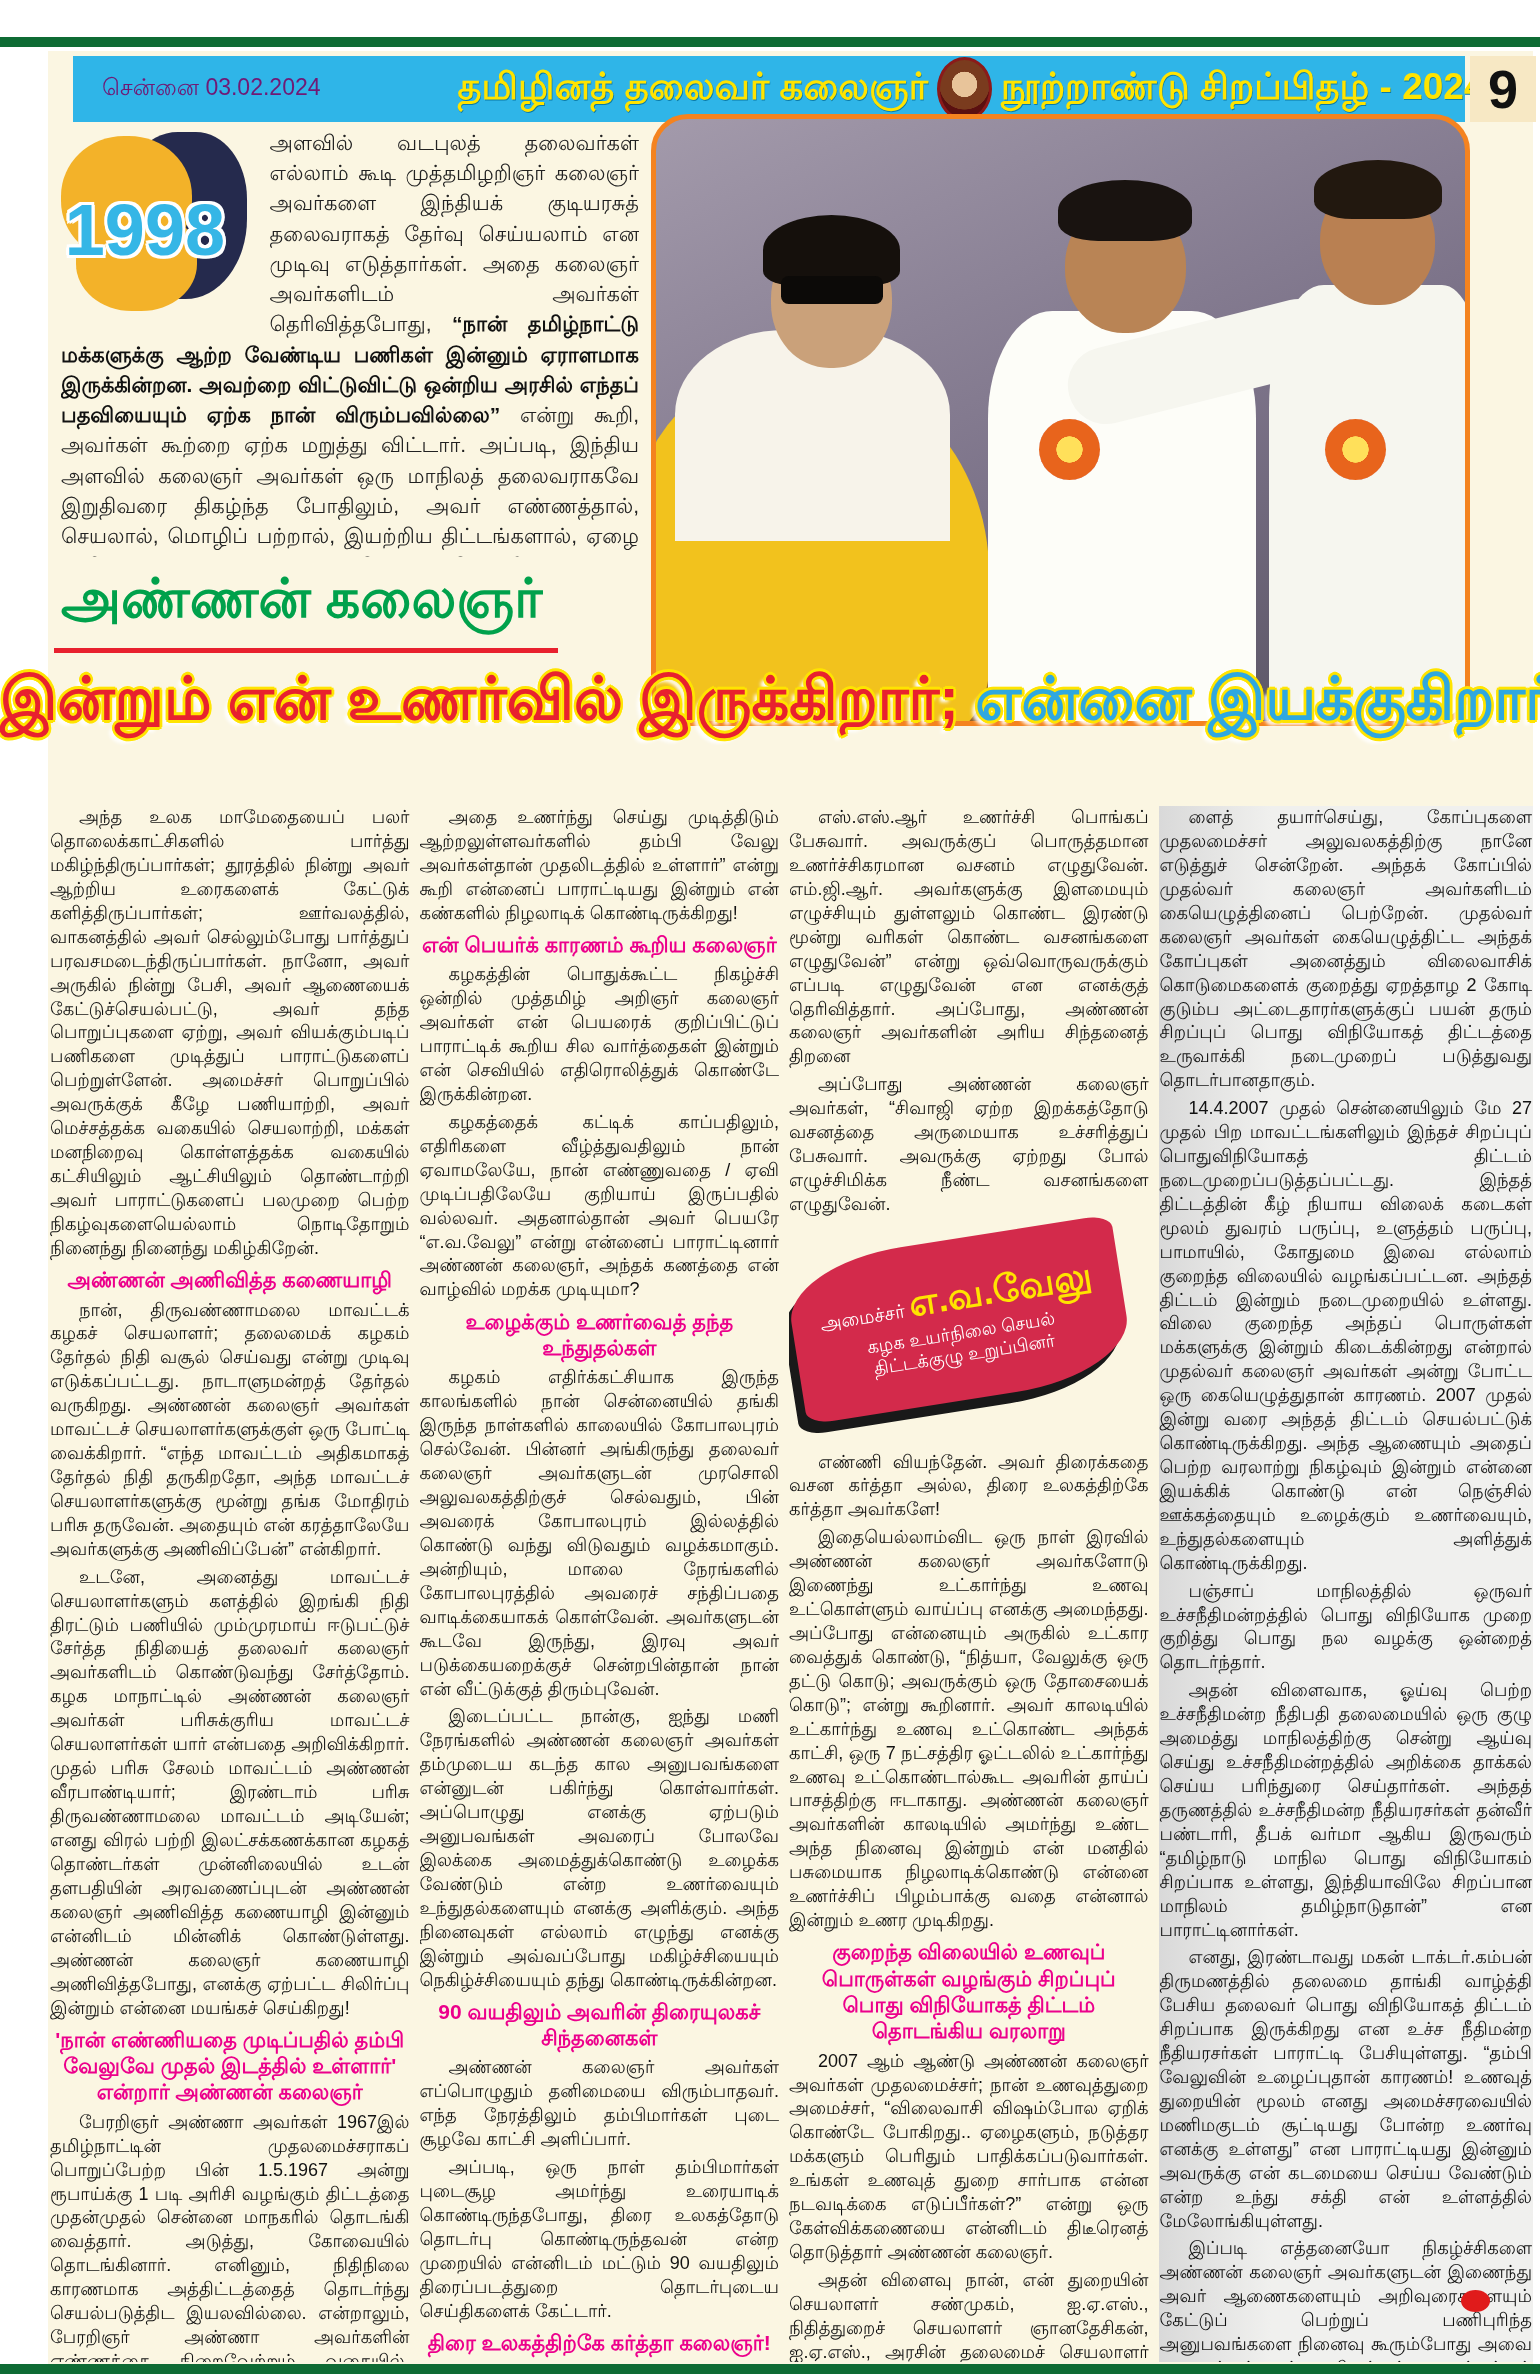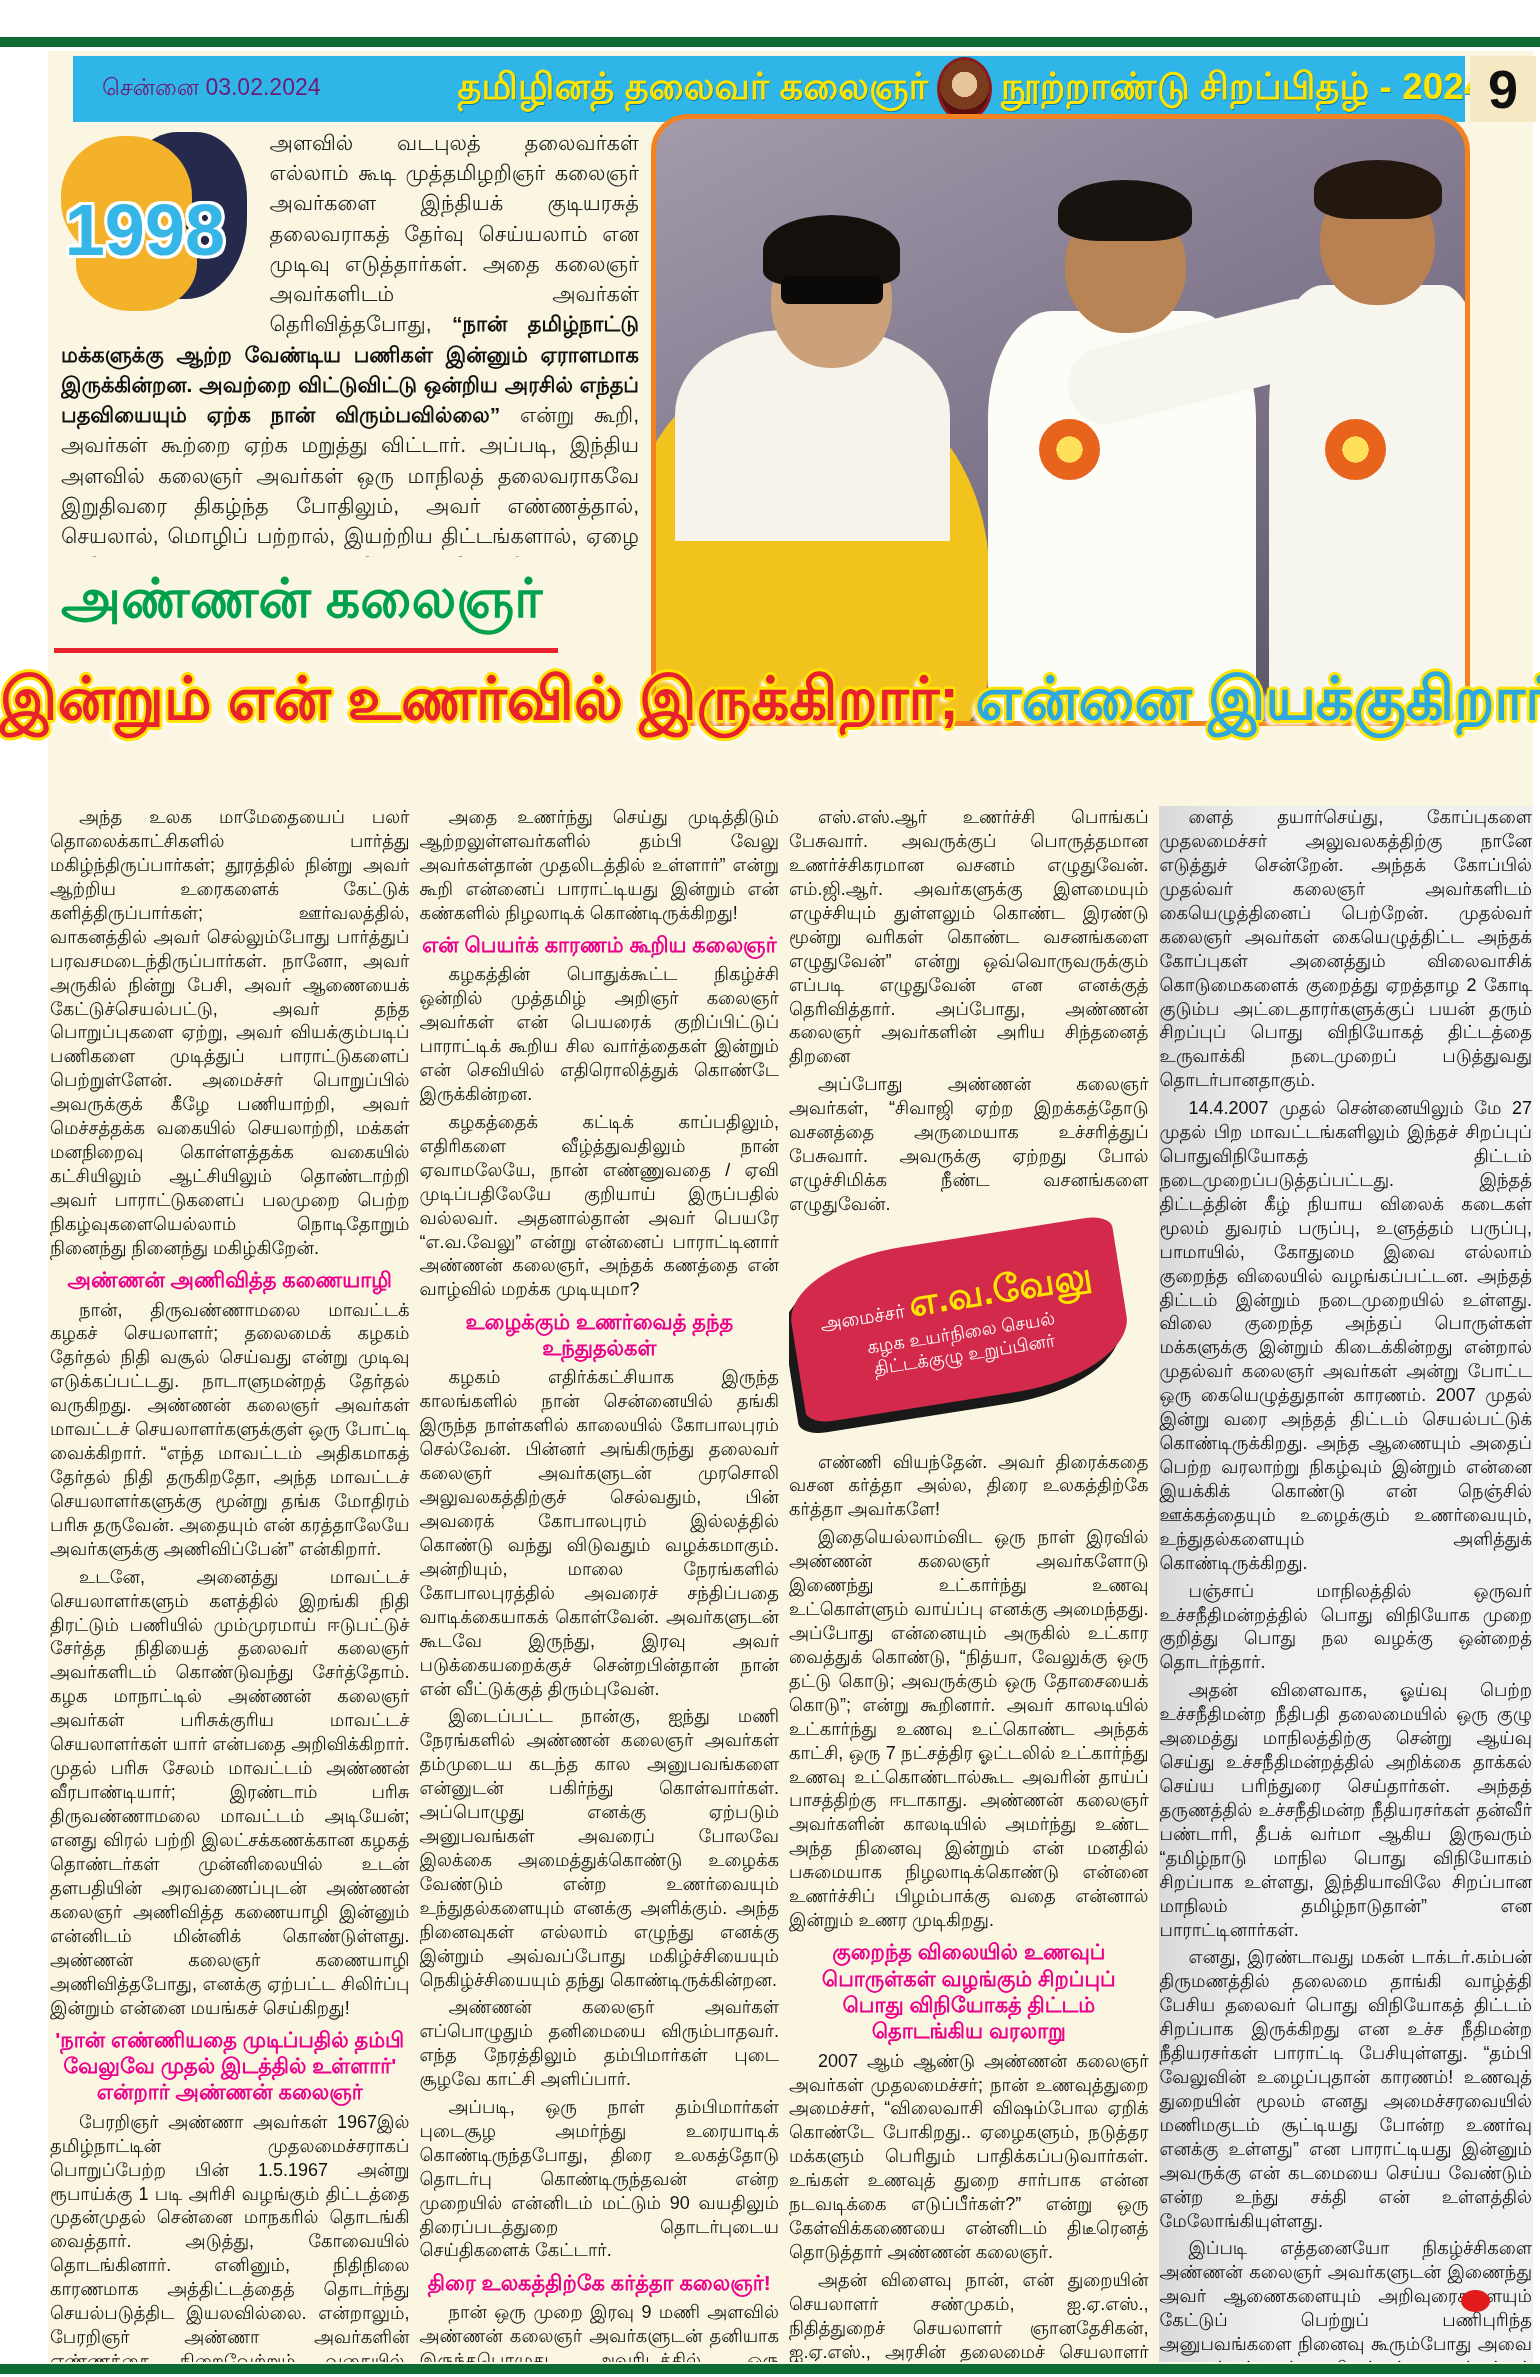--- a/index.html
+++ b/index.html
@@ -148,20 +148,21 @@
       <p class="para">பேரறிஞர் அண்ணா அவர்கள் 1967இல் தமிழ்நாட்டின் முதலமைச்சராகப் பொறுப்பேற்ற பின் 1.5.1967 அன்று ரூபாய்க்கு 1 படி அரிசி வழங்கும் திட்டத்தை முதன்முதல் சென்னை மாநகரில் தொடங்கி வைத்தார். அடுத்து, கோவையில் தொடங்கினார். எனினும், நிதிநிலை காரணமாக அத்திட்டத்தைத் தொடர்ந்து செயல்படுத்திட இயலவில்லை. என்றாலும், பேரறிஞர் அண்ணா அவர்களின் எண்ணத்தை நிறைவேற்றும் வகையில், முத்தமிழறிஞர் கலைஞர் அவர்கள் அண்ணா அவர்களின் நூற்றாண்டு விழாவைக் கொண்டாடத் தொடங்கும் நேரத்தில், 15.9.2008 முதல் தமிழ்நாடு முழுவதும் 1 ரூபாய்க்கு 1 படி அரிசி திட்டத்தை நிறைவேற்றினார்கள். அப்பொழுது, என் பொறுப்பிலிருந்த உணவுத்துறை சார்பில் 1 ரூபாய்க்கு 1 கிலோ அரிசி வழங்கும் திட்டத்தின் தொடக்க விழாவில் உரையாற்றிய பொழுது அண்ணன் கலைஞர் அவர்கள் என்னைப் பார்த்தார்கள், “நான் மனதில் என்ன நினைக்கிறேனோ அதை என் வாயால் சொல்லாமலேயே, என் கண் அசைவின் மூலம்</p>
     </div>
   <div class="col">
       <p class="para">அதை உணர்ந்து செய்து முடித்திடும் ஆற்றலுள்ளவர்களில் தம்பி வேலு அவர்கள்தான் முதலிடத்தில் உள்ளார்” என்று கூறி என்னைப் பாராட்டியது இன்றும் என் கண்களில் நிழலாடிக் கொண்டிருக்கிறது!</p>
       <h3 class="subhead">என் பெயர்க் காரணம் கூறிய கலைஞர்</h3>
       <p class="para">கழகத்தின் பொதுக்கூட்ட நிகழ்ச்சி ஒன்றில் முத்தமிழ் அறிஞர் கலைஞர் அவர்கள் என் பெயரைக் குறிப்பிட்டுப் பாராட்டிக் கூறிய சில வார்த்தைகள் இன்றும் என் செவியில் எதிரொலித்துக் கொண்டே இருக்கின்றன.</p>
       <p class="para">கழகத்தைக் கட்டிக் காப்பதிலும், எதிரிகளை வீழ்த்துவதிலும் நான் ஏவாமலேயே, நான் எண்ணுவதை / ஏவி முடிப்பதிலேயே குறியாய் இருப்பதில் வல்லவர். அதனால்தான் அவர் பெயரே “எ.வ.வேலு” என்று என்னைப் பாராட்டினார் அண்ணன் கலைஞர், அந்தக் கணத்தை என் வாழ்வில் மறக்க முடியுமா?</p>
       <h3 class="subhead">உழைக்கும் உணர்வைத் தந்த உந்துதல்கள்</h3>
       <p class="para">கழகம் எதிர்க்கட்சியாக இருந்த காலங்களில் நான் சென்னையில் தங்கி இருந்த நாள்களில் காலையில் கோபாலபுரம் செல்வேன். பின்னர் அங்கிருந்து தலைவர் கலைஞர் அவர்களுடன் முரசொலி அலுவலகத்திற்குச் செல்வதும், பின் அவரைக் கோபாலபுரம் இல்லத்தில் கொண்டு வந்து விடுவதும் வழக்கமாகும். அன்றியும், மாலை நேரங்களில் கோபாலபுரத்தில் அவரைச் சந்திப்பதை வாடிக்கையாகக் கொள்வேன். அவர்களுடன் கூடவே இருந்து, இரவு அவர் படுக்கையறைக்குச் சென்றபின்தான் நான் என் வீட்டுக்குத் திரும்புவேன்.</p>
       <p class="para">இடைப்பட்ட நான்கு, ஐந்து மணி நேரங்களில் அண்ணன் கலைஞர் அவர்கள் தம்முடைய கடந்த கால அனுபவங்களை என்னுடன் பகிர்ந்து கொள்வார்கள். அப்பொழுது எனக்கு ஏற்படும் அனுபவங்கள் அவரைப் போலவே இலக்கை அமைத்துக்கொண்டு உழைக்க வேண்டும் என்ற உணர்வையும் உந்துதல்களையும் எனக்கு அளிக்கும். அந்த நினைவுகள் எல்லாம் எழுந்து எனக்கு இன்றும் அவ்வப்போது மகிழ்ச்சியையும் நெகிழ்ச்சியையும் தந்து கொண்டிருக்கின்றன.</p>
+      <h3 class="subhead">90 வயதிலும் அவரின் திரையுலகச் சிந்தனைகள்</h3>
       <p class="para">அண்ணன் கலைஞர் அவர்கள் எப்பொழுதும் தனிமையை விரும்பாதவர். எந்த நேரத்திலும் தம்பிமார்கள் புடை சூழவே காட்சி அளிப்பார்.</p>
       <p class="para">அப்படி, ஒரு நாள் தம்பிமார்கள் புடைசூழ அமர்ந்து உரையாடிக் கொண்டிருந்தபோது, திரை உலகத்தோடு தொடர்பு கொண்டிருந்தவன் என்ற முறையில் என்னிடம் மட்டும் 90 வயதிலும் திரைப்படத்துறை தொடர்புடைய செய்திகளைக் கேட்டார்.</p>
       <h3 class="subhead">திரை உலகத்திற்கே கர்த்தா கலைஞர்!</h3>
       <p class="para">நான் ஒரு முறை இரவு 9 மணி அளவில் அண்ணன் கலைஞர் அவர்களுடன் தனியாக இருந்தபொழுது அவரிடத்தில் ஒரு கேள்வியை எழுப்பினேன். அதாவது, “பல திரைப்படக் கதாநாயகர்கள் உங்களால் உருவானார்கள். அதற்கு, உங்கள் கதை வசனத்தின் ஆற்றல் முக்கிய காரணமாகும் அவரால் உருவாக்கப்பட்டவர்களில் மக்கள் திலகம் எம்.ஜி.ஆர், சிம்மக் குரலோன் சிவாஜி, இலட்சிய நடிகர் எஸ்.எஸ்.ஆர். ஆகியோர் பற்றி ஒரு கேள்வி” என்று கூறிக் கேட்டேன்.</p>
     </div>
   <div class="col">
       <p class="para">எஸ்.எஸ்.ஆர் உணர்ச்சி பொங்கப் பேசுவார். அவருக்குப் பொருத்தமான உணர்ச்சிகரமான வசனம் எழுதுவேன். எம்.ஜி.ஆர். அவர்களுக்கு இளமையும் எழுச்சியும் துள்ளலும் கொண்ட இரண்டு மூன்று வரிகள் கொண்ட வசனங்களை எழுதுவேன்” என்று ஒவ்வொருவருக்கும் எப்படி எழுதுவேன் என எனக்குத் தெரிவித்தார். அப்போது, அண்ணன் கலைஞர் அவர்களின் அரிய சிந்தனைத் திறனை</p>
       <p class="para">அப்போது அண்ணன் கலைஞர் அவர்கள், “சிவாஜி ஏற்ற இறக்கத்தோடு வசனத்தை அருமையாக உச்சரித்துப் பேசுவார். அவருக்கு ஏற்றது போல் எழுச்சிமிக்க நீண்ட வசனங்களை எழுதுவேன்.</p>
       <div class="ribbon-slot">
         <div class="ribbon" id="author-ribbon">

